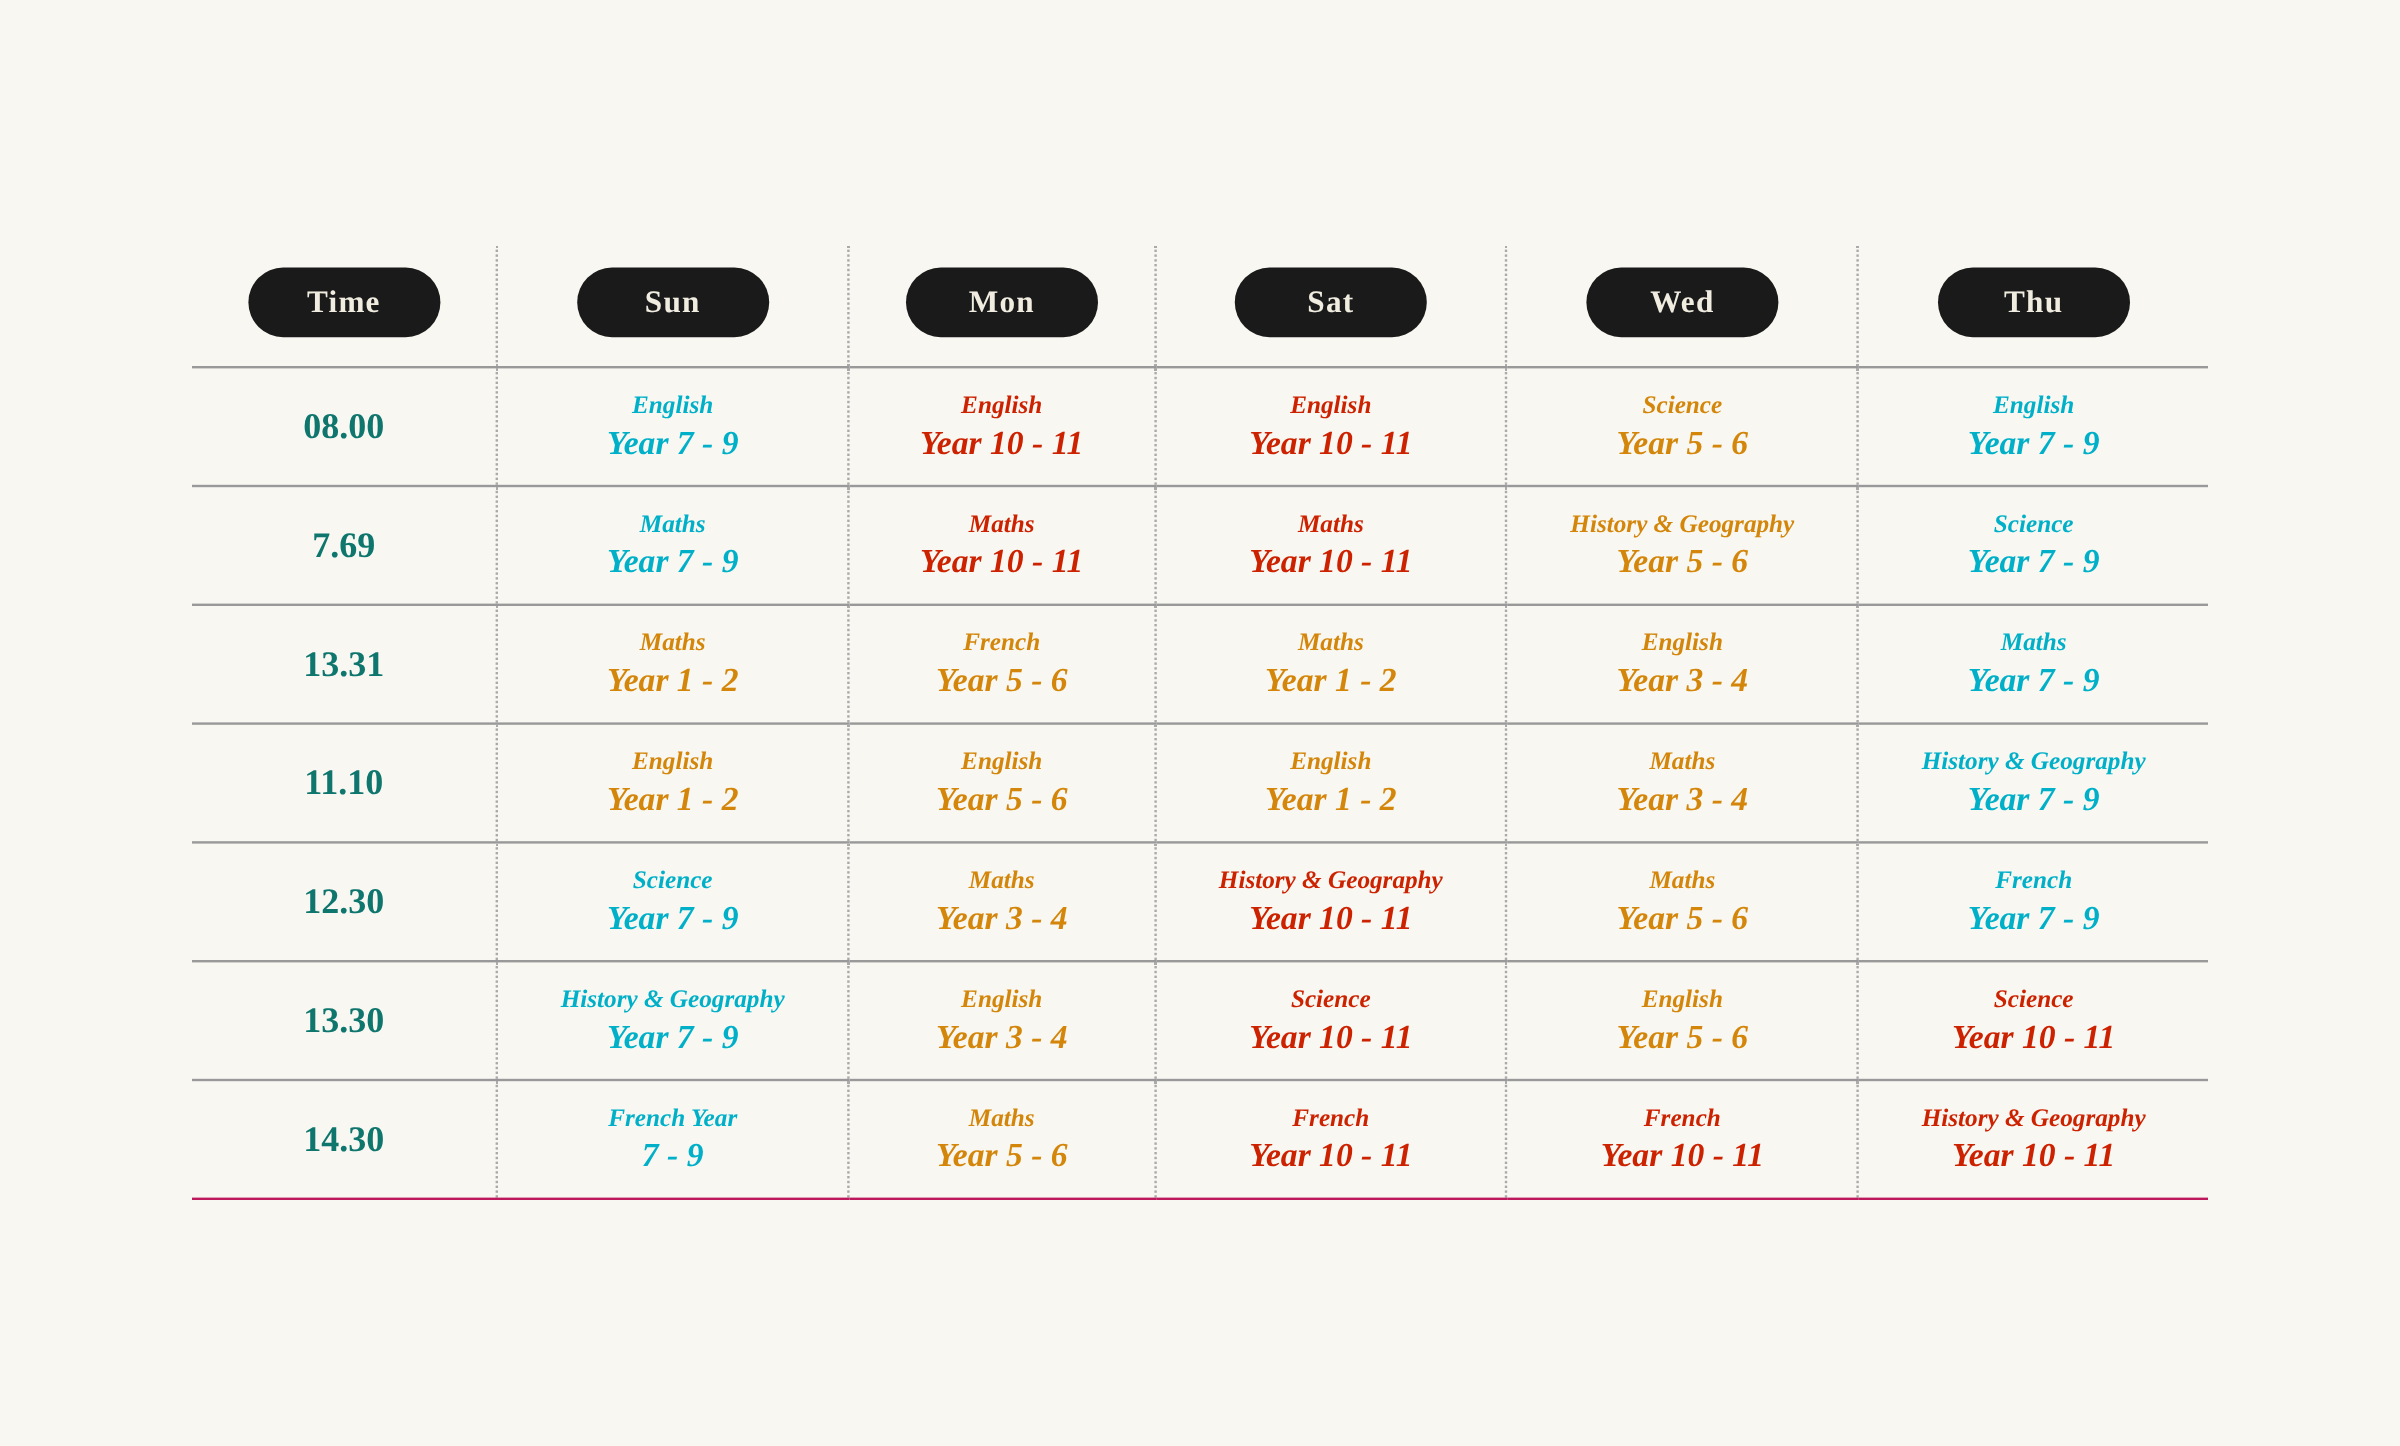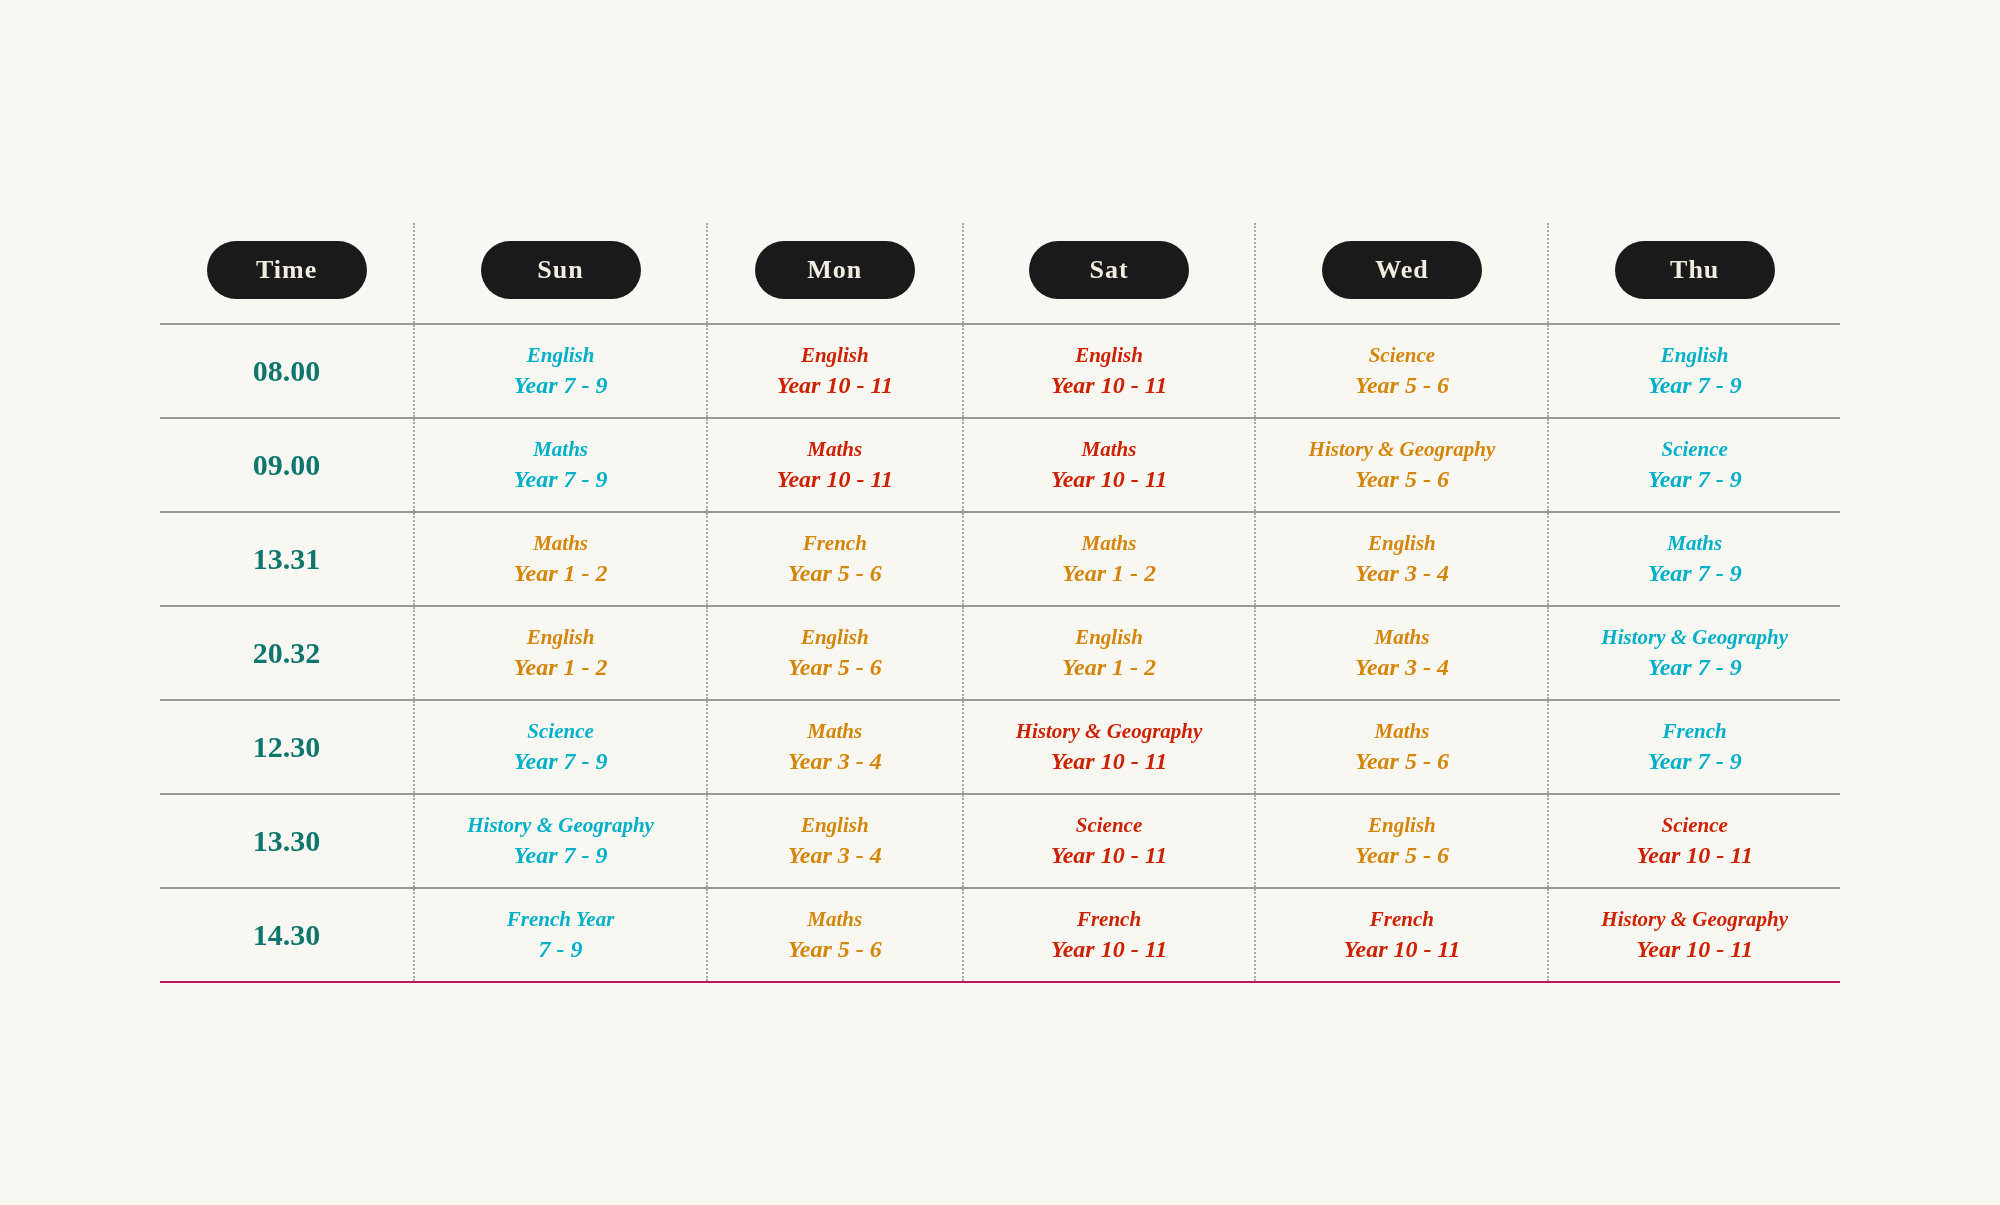--- a/index.html
+++ b/index.html
@@ -114,21 +114,21 @@
       display: block;
       font-size: 21px;
       font-weight: bold;
       font-style: italic;
       font-family: 'Georgia', serif;
       margin-bottom: 4px;
     }
 
     .year-range {
       display: block;
-      font-size: 24px;
+      font-size: 28px;
       font-weight: bold;
       font-family: 'Georgia', serif;
       font-style: italic;
     }
 
     
     .color-orange { color: #d4860a; }
     .color-teal   { color: #00b0c8; }
     .color-red    { color: #cc2200; }
 
@@ -168,21 +168,21 @@
           <td>
             <span class="subject-name color-orange">Science</span>
             <span class="year-range color-orange">Year 5 - 6</span>
           </td>
           <td>
             <span class="subject-name color-teal">English</span>
             <span class="year-range color-teal">Year 7 - 9</span>
           </td>
         </tr>
         <tr>
-          <td class="time-cell">09.00</td>
+          <td class="time-cell">7.69</td>
           <td>
             <span class="subject-name color-teal">Maths</span>
             <span class="year-range color-teal">Year 7 - 9</span>
           </td>
           <td>
             <span class="subject-name color-red">Maths</span>
             <span class="year-range color-red">Year 10 - 11</span>
           </td>
           <td>
             <span class="subject-name color-red">Maths</span>
@@ -214,21 +214,21 @@
           <td>
             <span class="subject-name color-orange">English</span>
             <span class="year-range color-orange">Year 3 - 4</span>
           </td>
           <td>
             <span class="subject-name color-teal">Maths</span>
             <span class="year-range color-teal">Year 7 - 9</span>
           </td>
         </tr>
         <tr>
-          <td class="time-cell">20.32</td>
+          <td class="time-cell">11.10</td>
           <td>
             <span class="subject-name color-orange">English</span>
             <span class="year-range color-orange">Year 1 - 2</span>
           </td>
           <td>
             <span class="subject-name color-orange">English</span>
             <span class="year-range color-orange">Year 5 - 6</span>
           </td>
           <td>
             <span class="subject-name color-orange">English</span>

